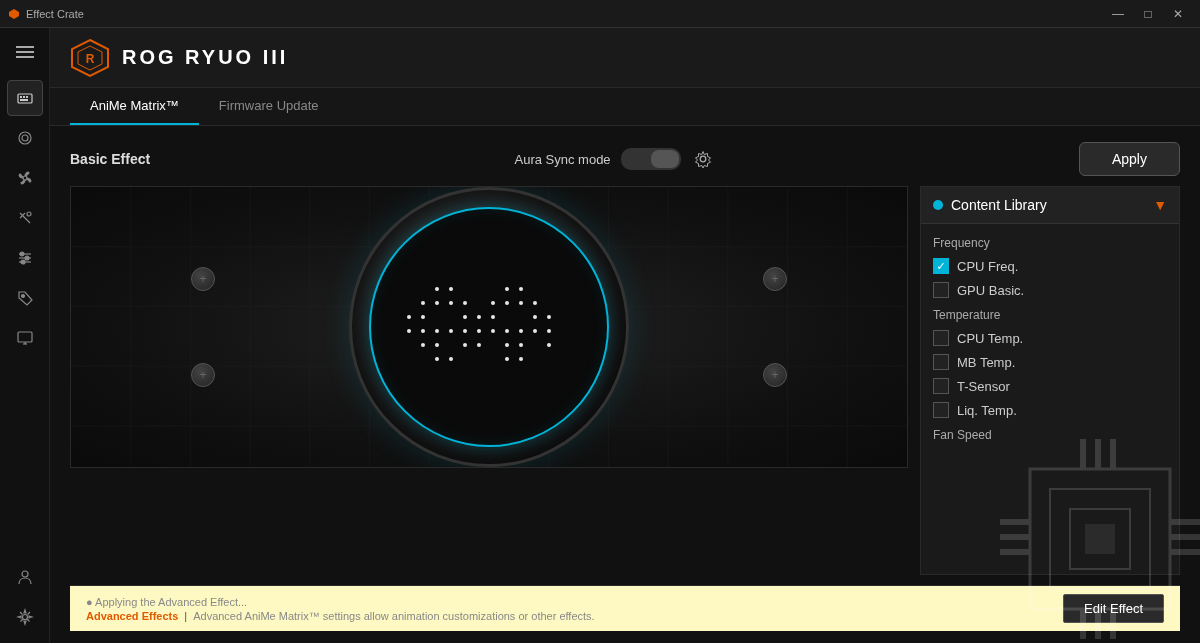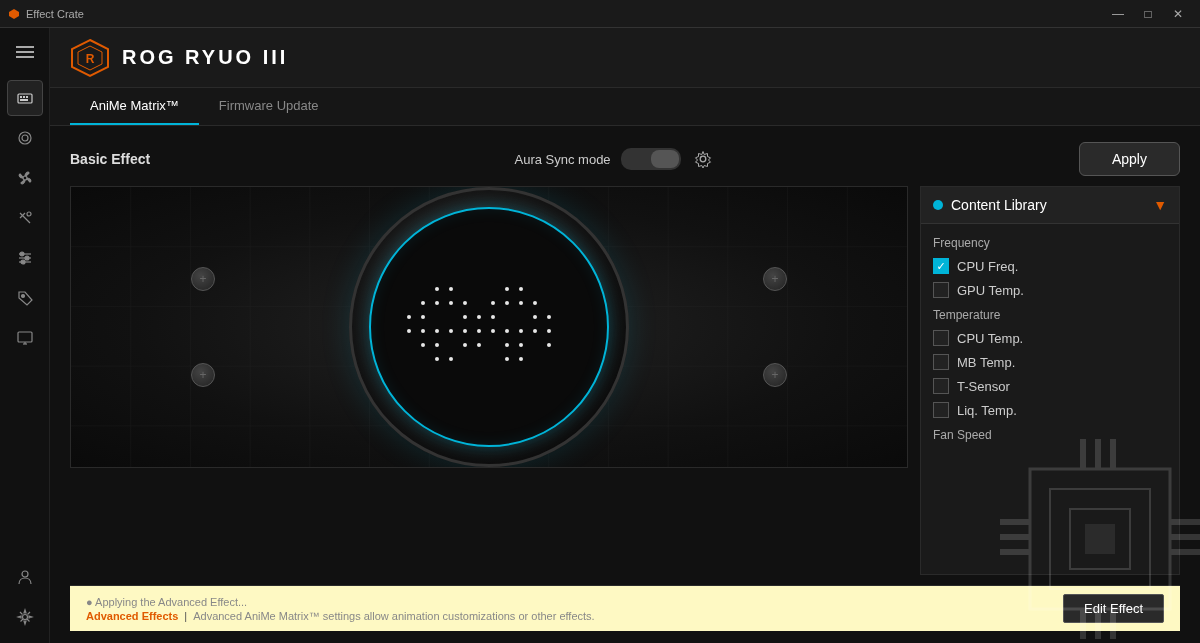--- a/index.html
+++ b/index.html
@@ -780,21 +780,21 @@
           </div>
           <div class="panel-body">
 
             <div class="panel-section-title">Frequency</div>
             <div class="checkbox-item">
               <div class="checkbox-box checked"></div>
               <label>CPU Freq.</label>
             </div>
             <div class="checkbox-item">
               <div class="checkbox-box"></div>
-              <label>GPU Temp.</label>
+              <label>GPU Basic.</label>
             </div>
             <div class="section-divider"></div>
 
             <div class="panel-section-title">Temperature</div>
             <div class="checkbox-item">
               <div class="checkbox-box"></div>
               <label>CPU Temp.</label>
             </div>
             <div class="checkbox-item">
               <div class="checkbox-box"></div>

